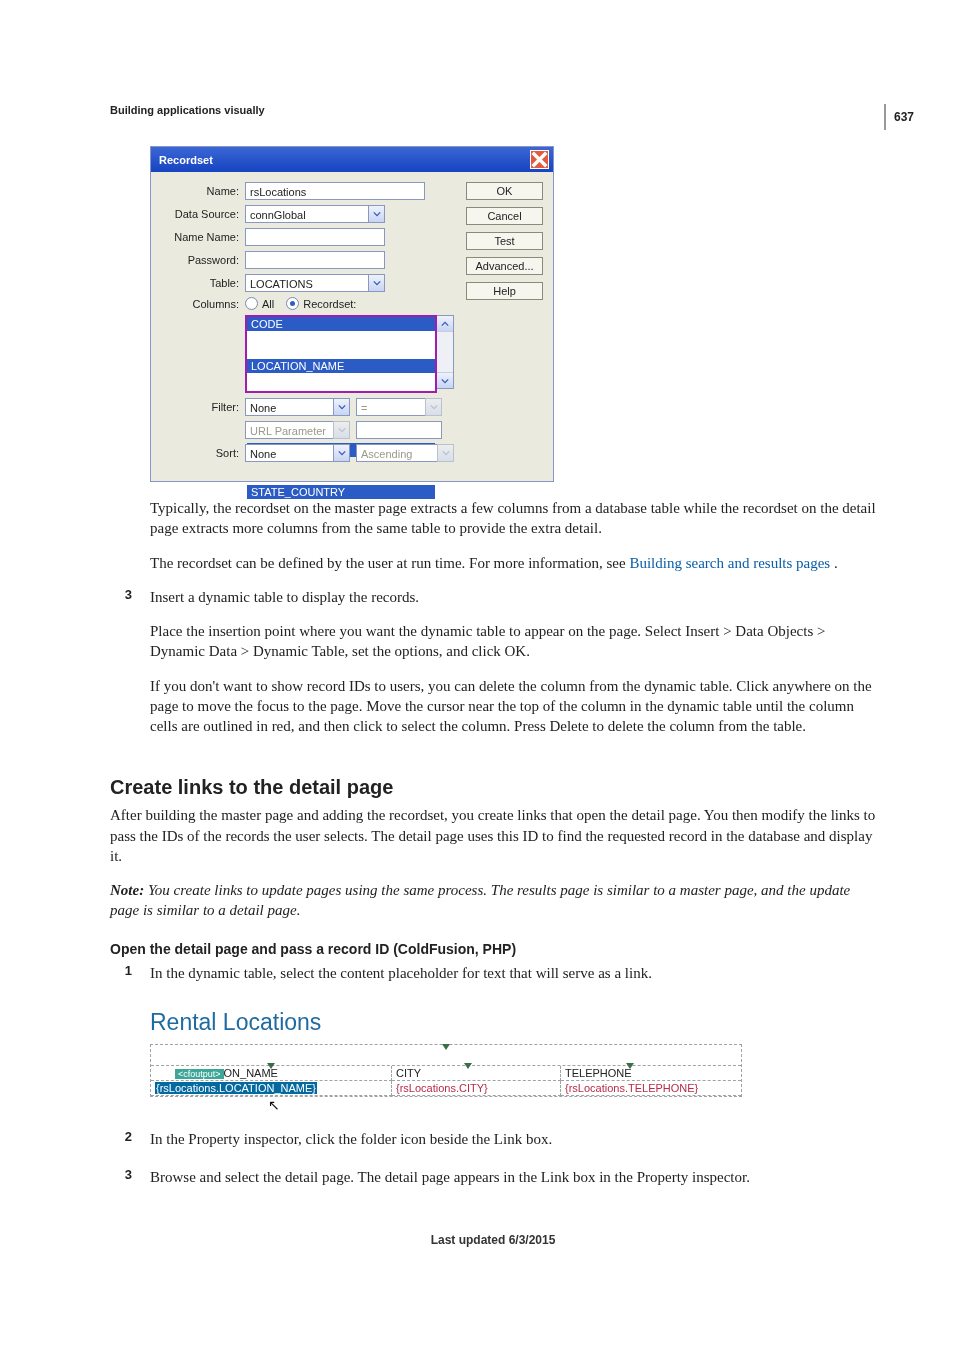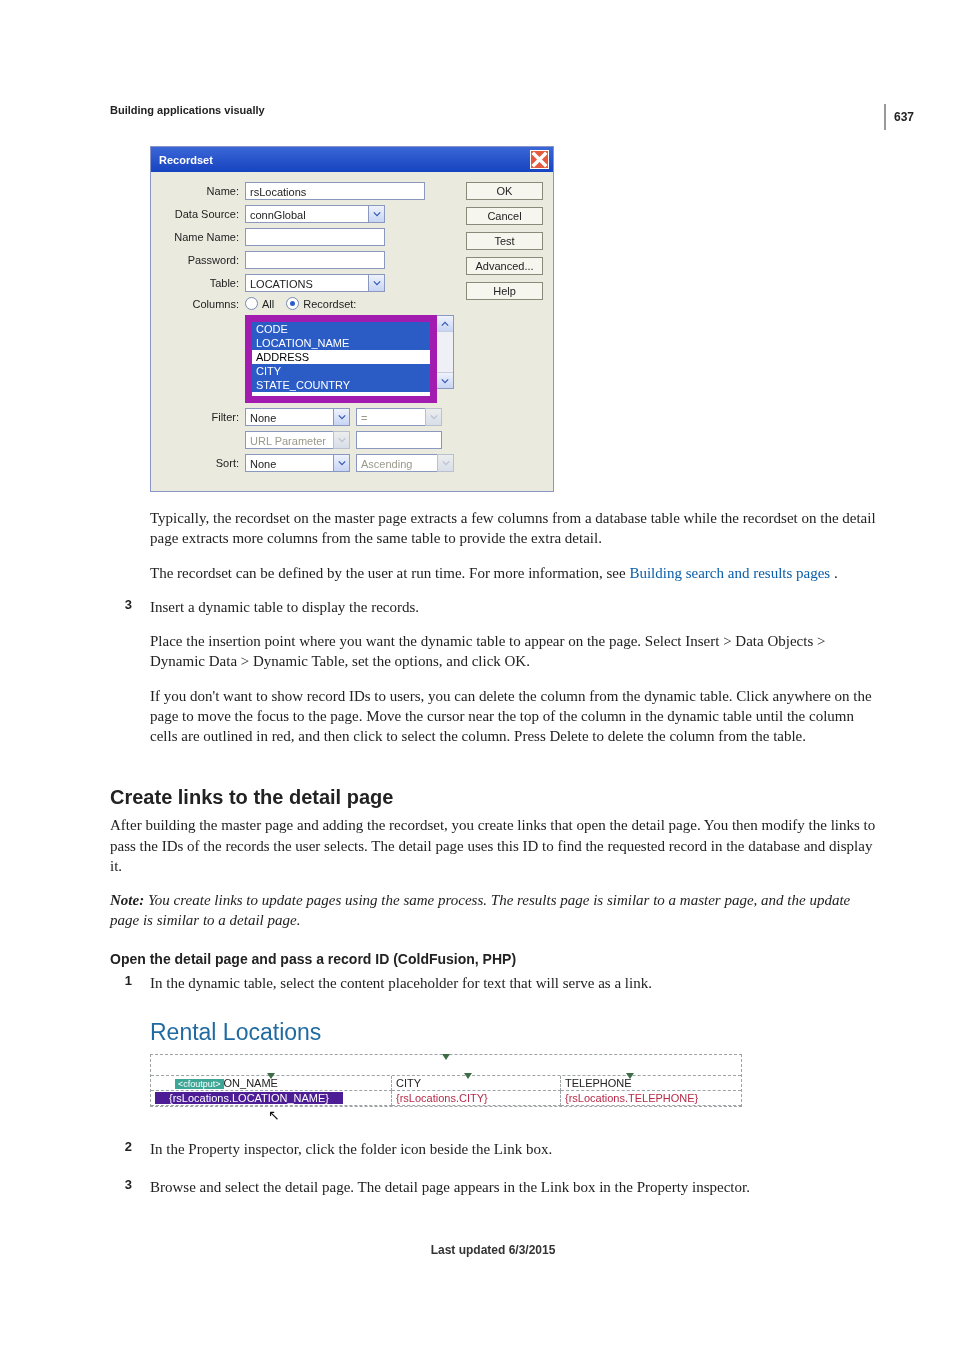--- a/index.html
+++ b/index.html
@@ -82,24 +82,25 @@
   .combo .txt { border-right: none; }
   .dd {
     width: 17px; height: 18px;
     border: 1px solid #8a97bf;
     background: linear-gradient(#eef2fb, #c7d4f4);
     display: flex; align-items: center; justify-content: center;
     box-sizing: border-box;
   }
   .dd svg { width: 8px; height: 8px; }
   .listbox {
-    border: 7px solid #a21caf; background: #fff;
+    border: 2px solid #a21caf; background: #fff;
     font-size: 11px;
     flex: 1; display: flex; flex-direction: column;
     height: 74px;
+    gap: 28px;
   }
   .lb-item { padding: 0 4px; line-height: 14px; color: #000; }
   .lb-sel { background: #2b5cc6; color: #fff; }
   .sb {
     width: 17px; height: 74px;
     border: 1px solid #8a97bf; border-left: none;
     background: #eef0f5;
     display: flex; flex-direction: column; justify-content: space-between;
     box-sizing: border-box;
   }
@@ -169,21 +170,21 @@
   .tblrow .cell {
     border-right: 1px dashed #9ea4a6;
     border-bottom: 1px dashed #9ea4a6;
     padding: 1px 4px;
   }
   .tblrow .cell:last-child { border-right: none; }
   .w1 { width: 232px; }
   .w2 { width: 160px; }
   .w3 { flex: 1; }
   .fieldph { color: #b72b48; }
-  .fieldph.sel { background: #4c1d95; color: #fff; padding: 0 14px; }
+  .fieldph.sel { background: #0369a1; color: #fff; padding: 0 1px; }
   .tblfoot { height: 16px; position: relative; }
   .cursor-arrow { position: absolute; left: 118px; top: 0; font-size: 14px; color: #111; }
   .hdr-badge {
     display: inline-block;
     background: #3da696; color: #fff;
     font-size: 9px; padding: 0 3px; margin-right: 0; margin-left: 20px;
   }
 
   .footer {
     text-align: center;

